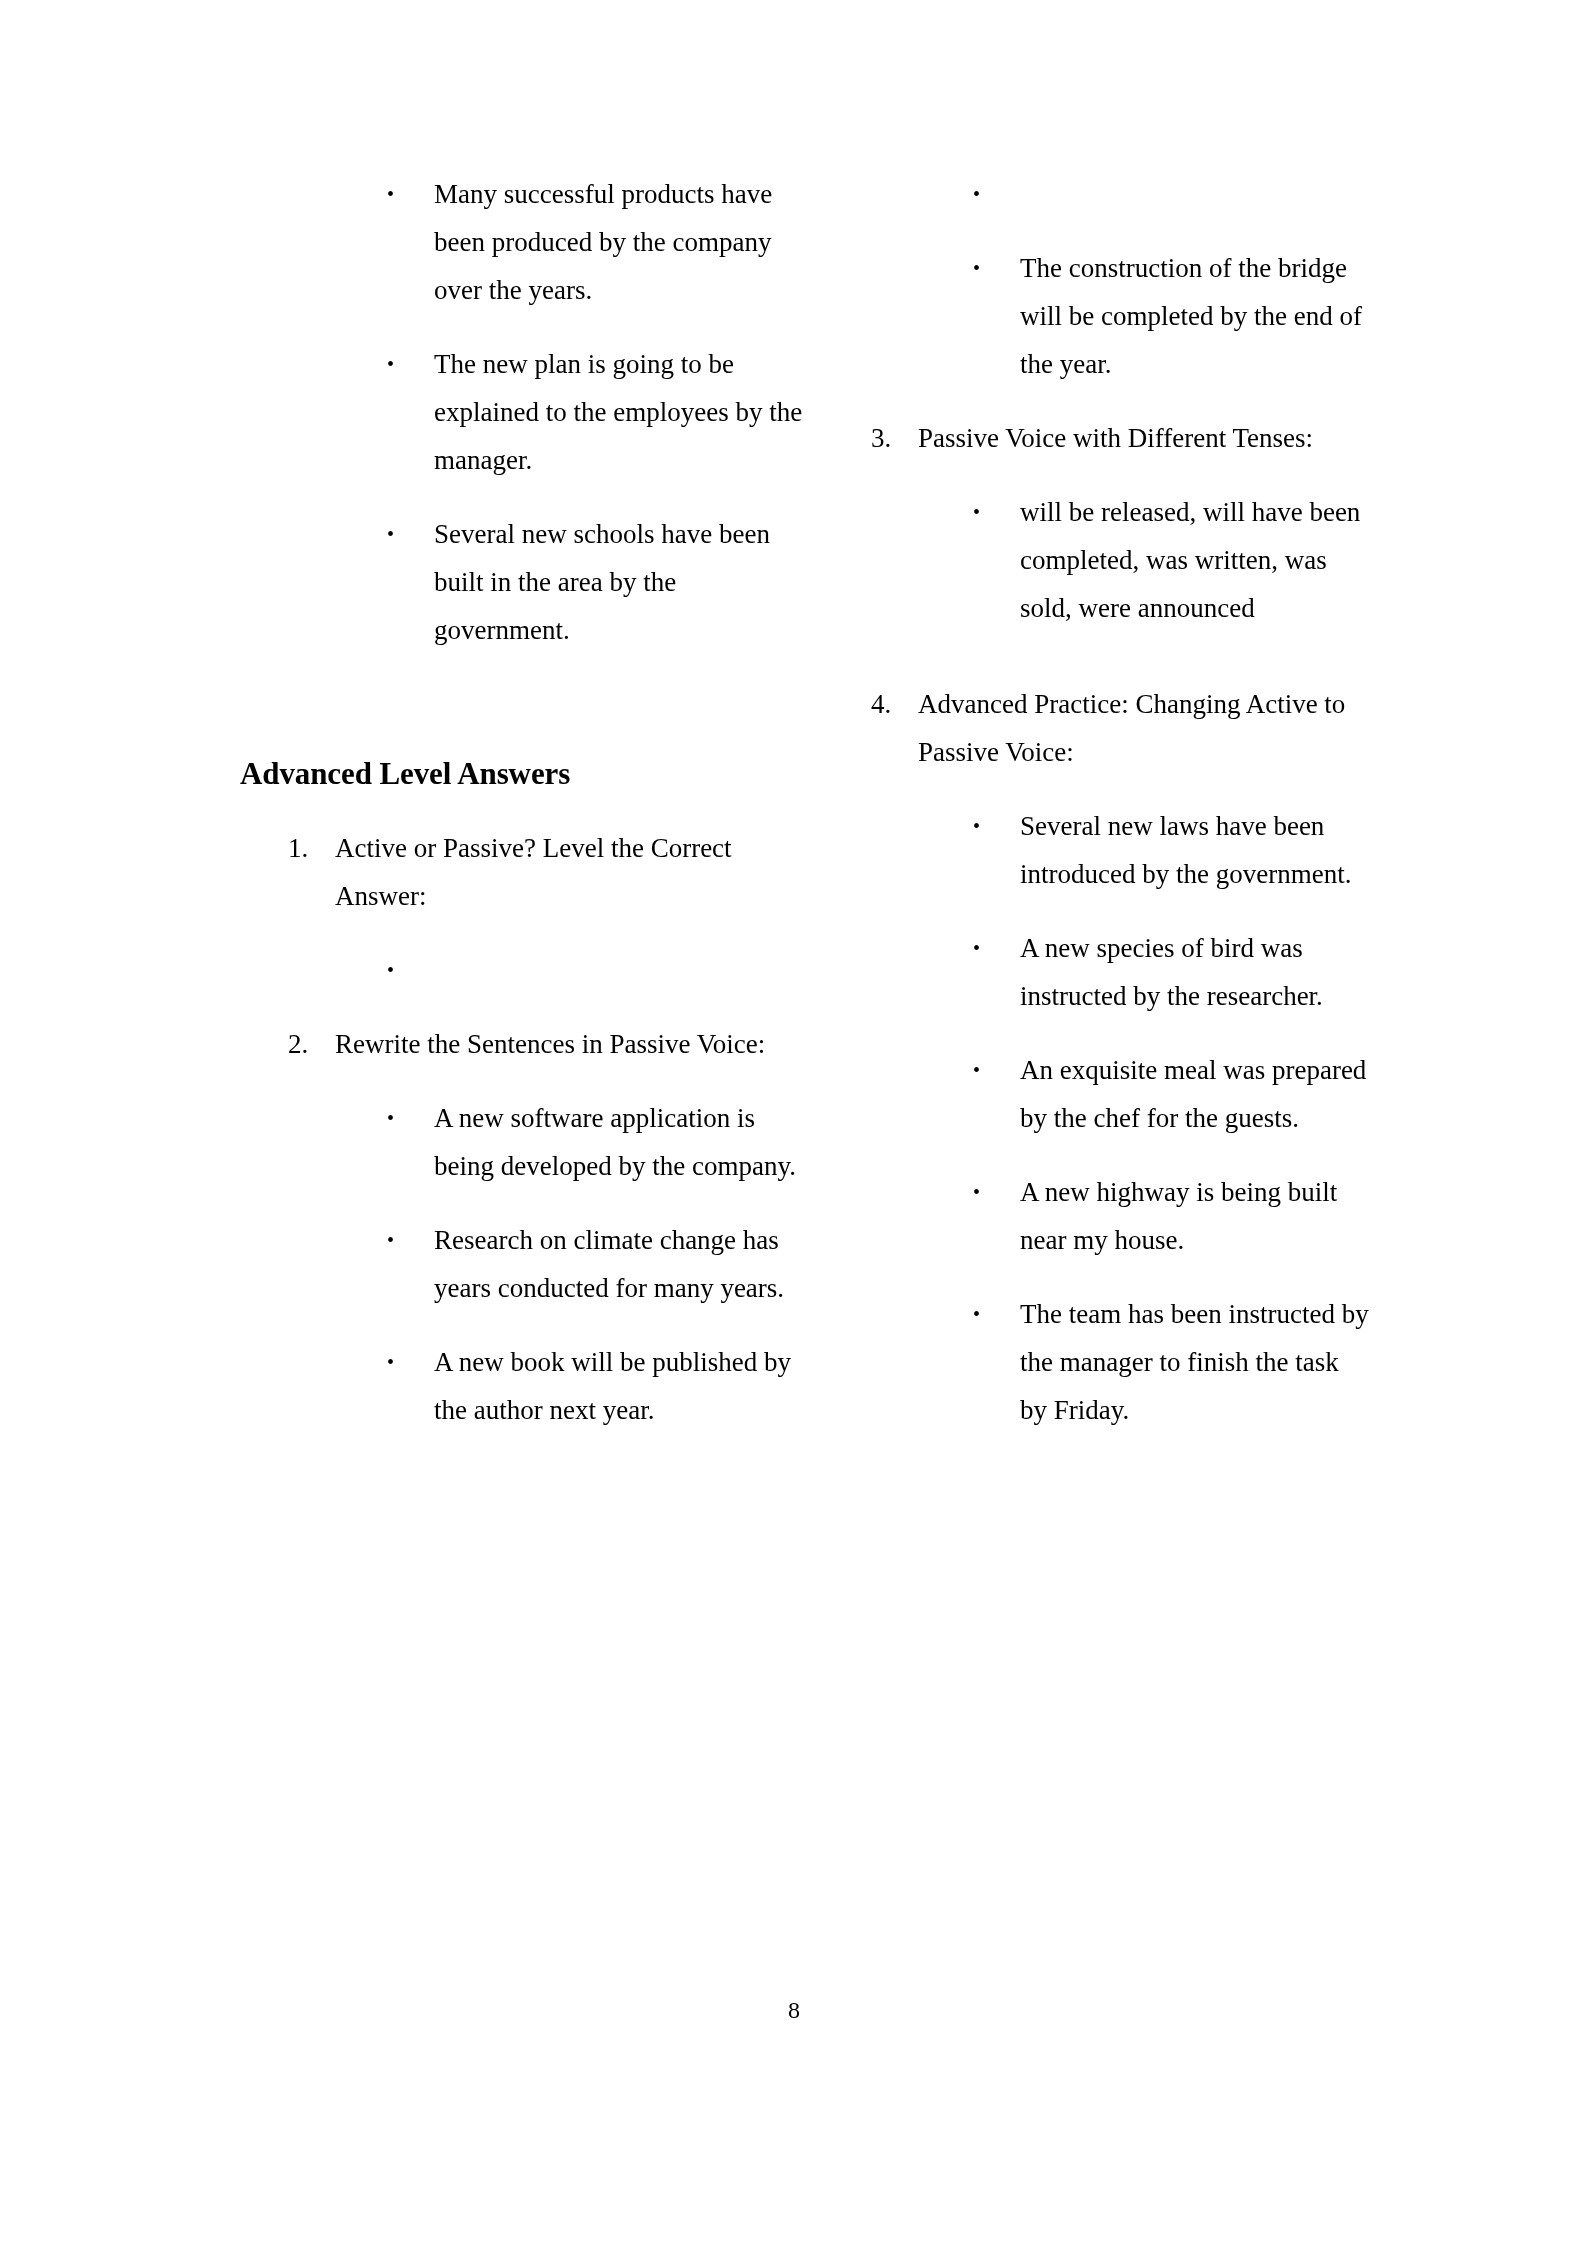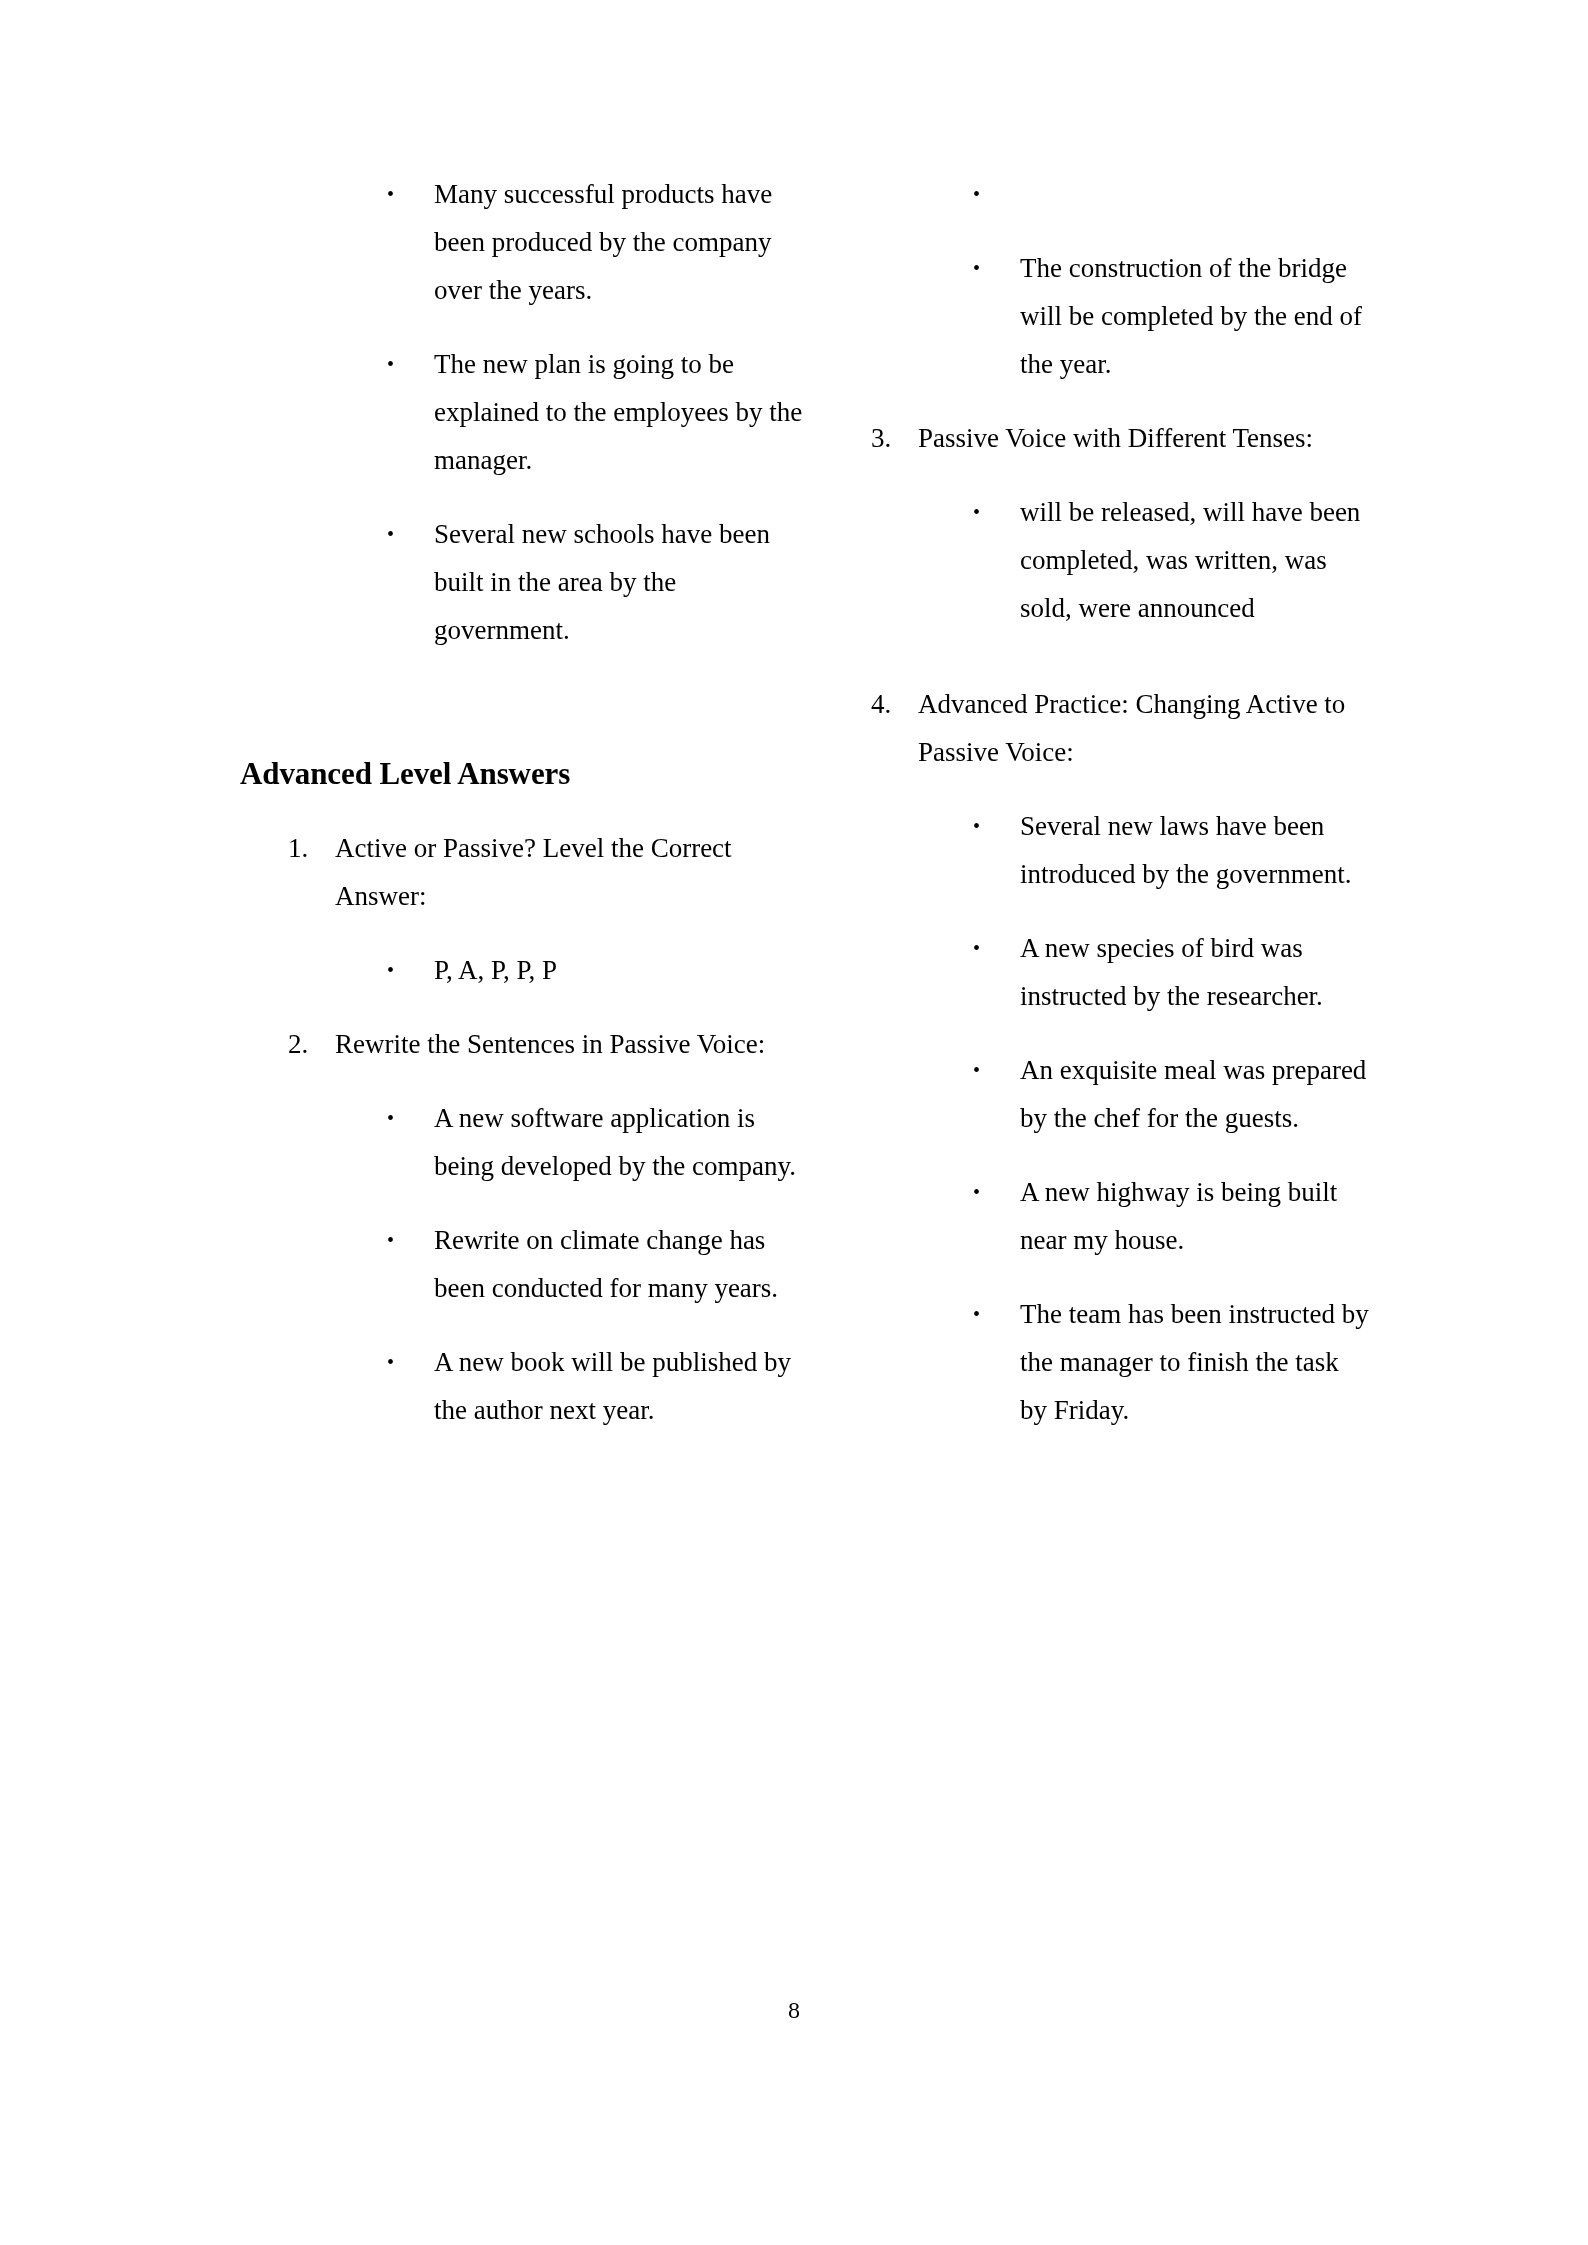--- a/index.html
+++ b/index.html
@@ -131,21 +131,20 @@
     <div class="num-item">
       <span class="marker">1.</span>
       <span class="body">Active or Passive? Level the Correct Answer:</span>
     </div>
 
     <div class="gap-sm"></div>
 
     <div class="bullet-list">
       <div class="bullet-item">
         <span class="dot">•</span>
-        <span class="body">P, A, P, P, P</span>
       </div>
     </div>
 
     <div class="gap-sm"></div>
 
     <div class="num-item">
       <span class="marker">2.</span>
       <span class="body">Rewrite the Sentences in Passive Voice:</span>
     </div>
 
@@ -155,21 +154,21 @@
 
       <div class="bullet-item">
         <span class="dot">•</span>
         <span class="body">A new software application is being developed by the company.</span>
       </div>
 
       <div class="gap-sm"></div>
 
       <div class="bullet-item">
         <span class="dot">•</span>
-        <span class="body">Rewrite on climate change has been conducted for many years.</span>
+        <span class="body">Research on climate change has years conducted for many years.</span>
       </div>
 
       <div class="gap-sm"></div>
 
       <div class="bullet-item">
         <span class="dot">•</span>
         <span class="body">A new book will be published by the author next year.</span>
       </div>
 
     </div>

